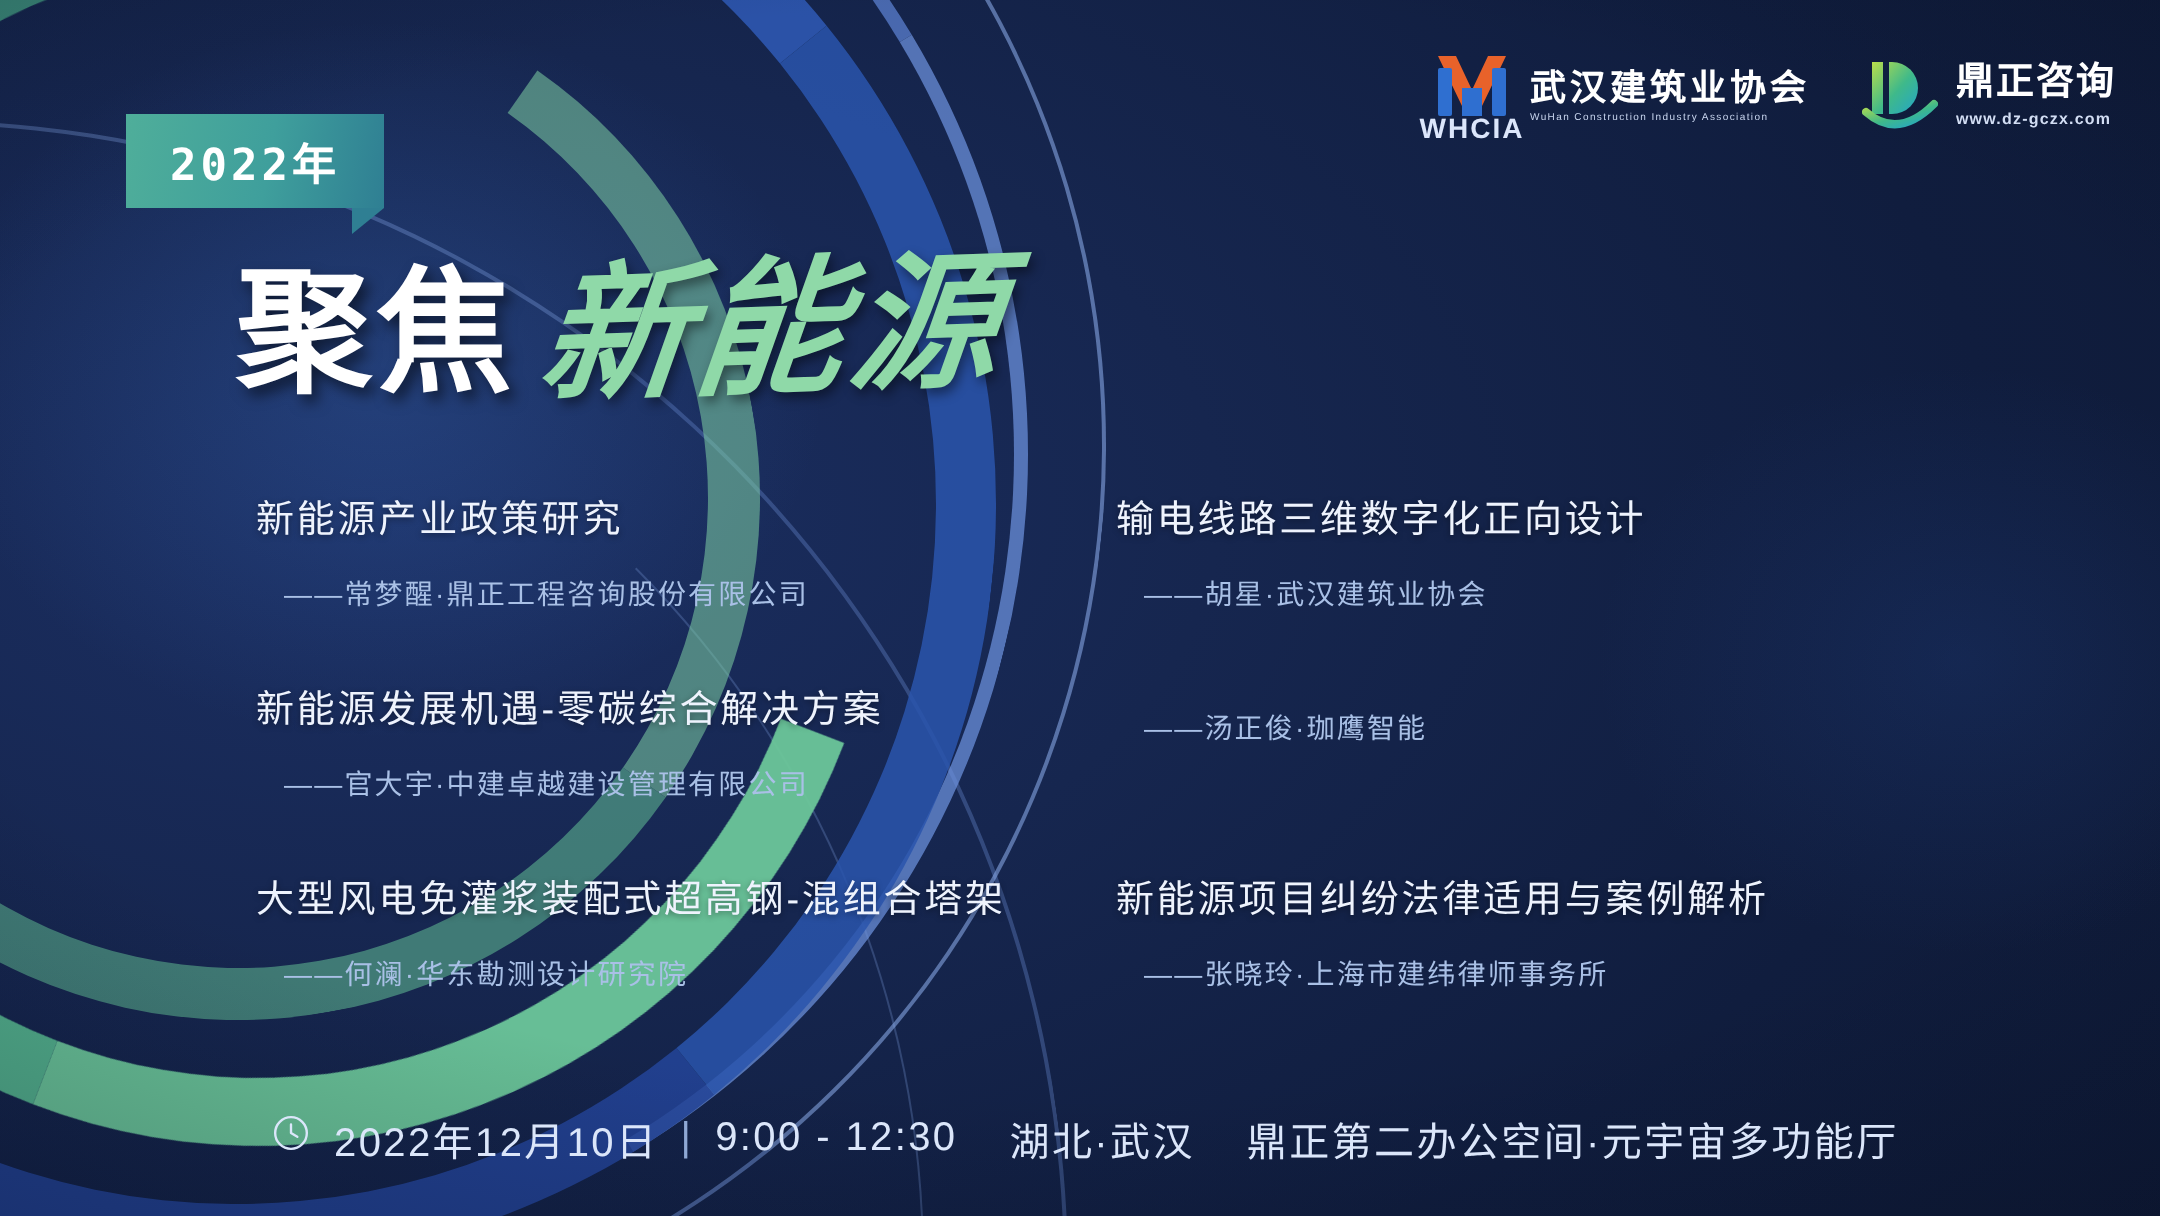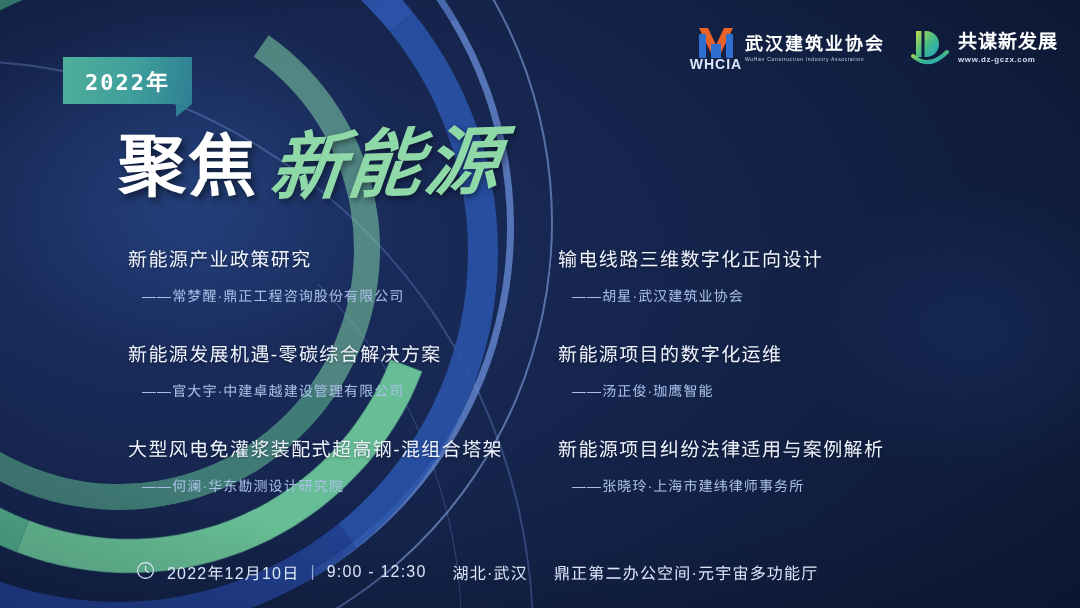--- a/index.html
+++ b/index.html
@@ -227,21 +227,21 @@
     letter-spacing: 1.1px;
   }
 
   
   .footer {
     position: absolute;
     left: 136px; bottom: 24px;
     display: flex;
     align-items: center;
     color: #dbe6fa;
-    font-size: 16px;
+    font-size: 20px;
     letter-spacing: 1.2px;
     white-space: nowrap;
   }
   .clock-icon { flex: none; margin-right: 12px; display: block; }
   .f-sep { margin: 0 11px; color: #8fa8d4; }
   .f-gap { display: inline-block; width: 26px; }
 </style>
 </head>
 <body>
 
@@ -287,21 +287,21 @@
               <stop offset="55%" stop-color="#3fb98a"></stop>
               <stop offset="100%" stop-color="#23a5c9"></stop>
             </linearGradient>
           </defs>
           <path d="M5 3 h10 a13 13 0 0 1 0 26 h-10 z" fill="url(#dzg)"></path>
           <path d="M12 3 v26" stroke="#0f1f40" stroke-width="3" fill="none"></path>
           <path d="M2 28 q16 14 34 -4" stroke="url(#dzg)" stroke-width="4" fill="none" stroke-linecap="round"></path>
         </svg>
       </div>
       <div class="dz-text">
-        <span class="dz-cn">共谋新发展</span>
+        <span class="dz-cn">鼎正咨询</span>
         <span class="dz-url">www.dz-gczx.com</span>
       </div>
     </div>
   </div>
 
   <div class="year-badge">2022年</div>
 
   <div class="title">
     <span class="t-solid">聚焦</span>
     <span class="t-brush">新能源</span>
@@ -318,21 +318,20 @@
       <div class="session-title">输电线路三维数字化正向设计</div>
       <div class="session-speaker">——胡星·武汉建筑业协会</div>
     </div>
 
     <div>
       <div class="session-title">新能源发展机遇-零碳综合解决方案</div>
       <div class="session-speaker">——官大宇·中建卓越建设管理有限公司</div>
     </div>
 
     <div>
-      <div class="session-title">新能源项目的数字化运维</div>
       <div class="session-speaker">——汤正俊·珈鹰智能</div>
     </div>
 
     <div>
       <div class="session-title">大型风电免灌浆装配式超高钢-混组合塔架</div>
       <div class="session-speaker">——何澜·华东勘测设计研究院</div>
     </div>
 
     <div>
       <div class="session-title">新能源项目纠纷法律适用与案例解析</div>

